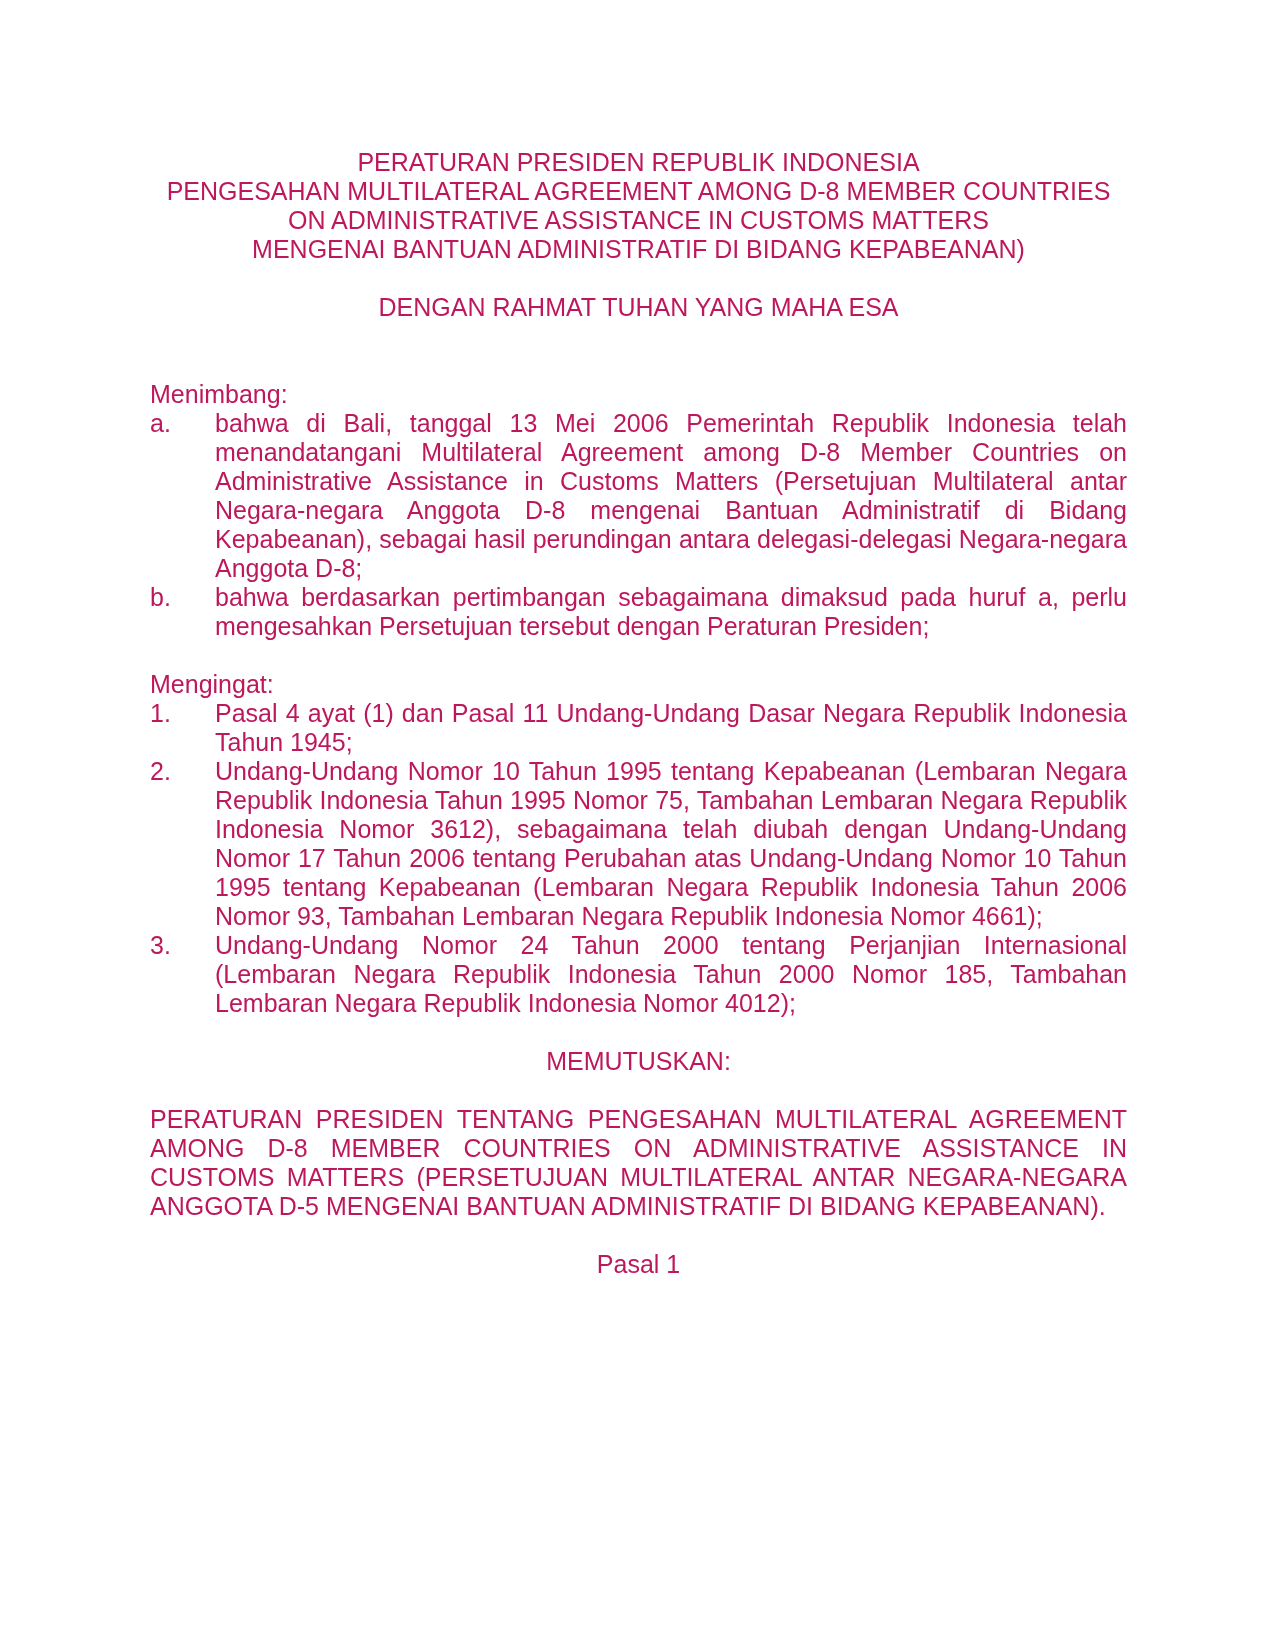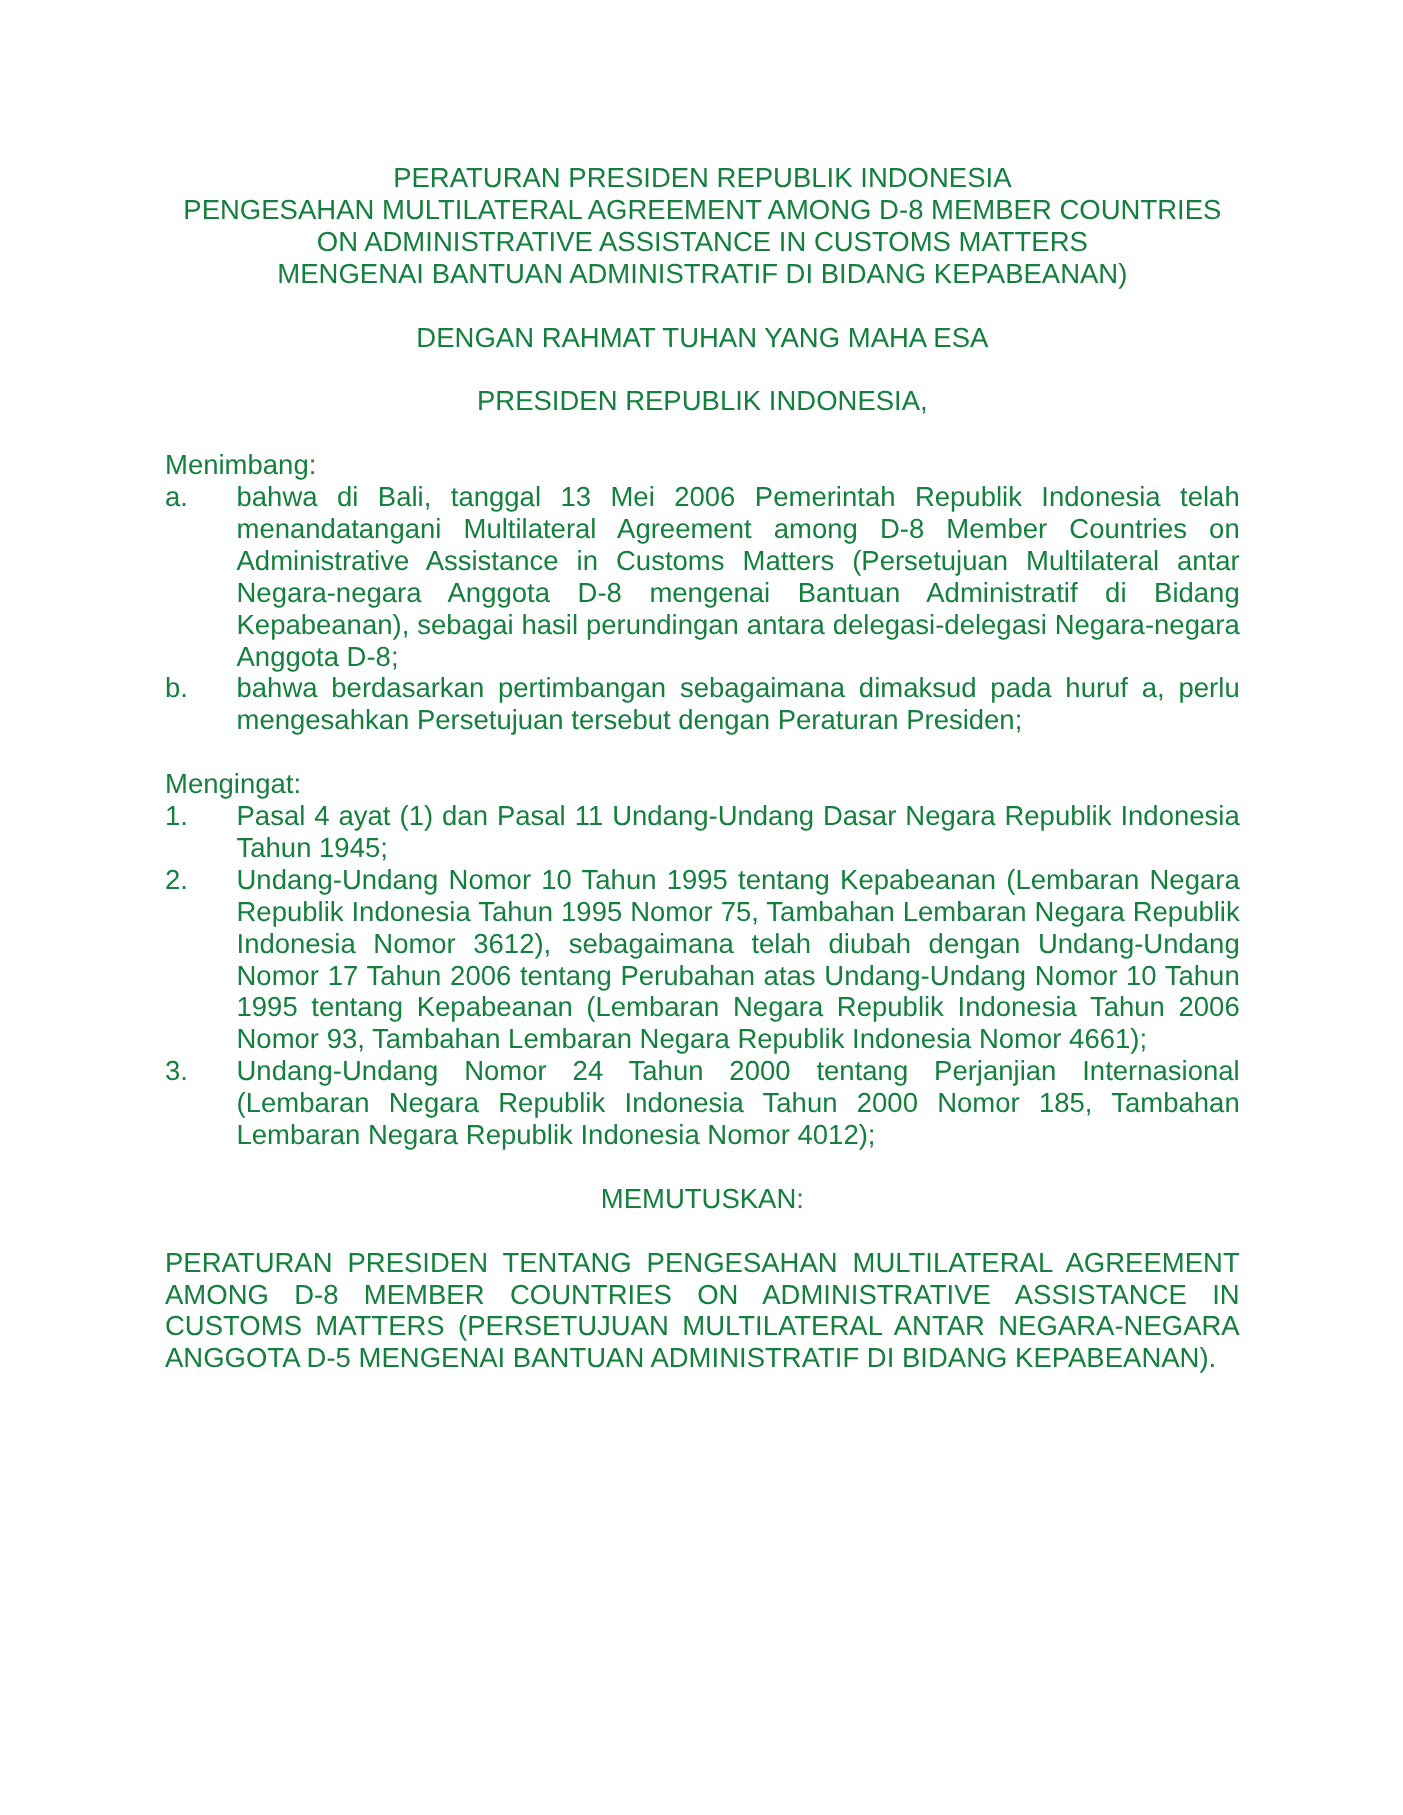--- a/index.html
+++ b/index.html
@@ -36,37 +36,36 @@
   }
   .hang .lbl {
     position: absolute;
     left: 0;
     top: 0;
   }
 </style>
 </head>
 <body>
 
-<div class="page" style="background: rgb(255, 255, 255); color: #15803d;">
+<div class="page" style="background: rgb(255, 255, 255); color: #be185d;">
   <div class="content">
 
     <div class="center">
       <div>PERATURAN PRESIDEN REPUBLIK INDONESIA</div>
       <div>PENGESAHAN MULTILATERAL AGREEMENT AMONG D-8 MEMBER COUNTRIES</div>
       <div>ON ADMINISTRATIVE ASSISTANCE IN CUSTOMS MATTERS</div>
       <div>MENGENAI BANTUAN ADMINISTRATIF DI BIDANG KEPABEANAN)</div>
     </div>
 
     <div class="blank"></div>
 
     <div class="center">DENGAN RAHMAT TUHAN YANG MAHA ESA</div>
 
     <div class="blank"></div>
 
-    <div class="center">PRESIDEN REPUBLIK INDONESIA,</div>
 
     <div class="blank"></div>
 
     <div>Menimbang:</div>
     <div class="hang">
       <span class="lbl">a.</span>
       <span>bahwa di Bali, tanggal 13 Mei 2006 Pemerintah Republik Indonesia telah menandatangani Multilateral Agreement among D-8 Member Countries on Administrative Assistance in Customs Matters (Persetujuan Multilateral antar Negara-negara Anggota D-8 mengenai Bantuan Administratif di Bidang Kepabeanan), sebagai hasil perundingan antara delegasi-delegasi Negara-negara Anggota D-8;</span>
     </div>
     <div class="hang">
       <span class="lbl">b.</span>
@@ -92,15 +91,16 @@
     <div class="blank"></div>
 
     <div class="center">MEMUTUSKAN:</div>
 
     <div class="blank"></div>
 
     <div class="justify">PERATURAN PRESIDEN TENTANG PENGESAHAN MULTILATERAL AGREEMENT AMONG D-8 MEMBER COUNTRIES ON ADMINISTRATIVE ASSISTANCE IN CUSTOMS MATTERS (PERSETUJUAN MULTILATERAL ANTAR NEGARA-NEGARA ANGGOTA D-5 MENGENAI BANTUAN ADMINISTRATIF DI BIDANG KEPABEANAN).</div>
 
     <div class="blank"></div>
 
+    <div class="center">Pasal 1</div>
 
   </div>
 </div>
 
 </body></html>

